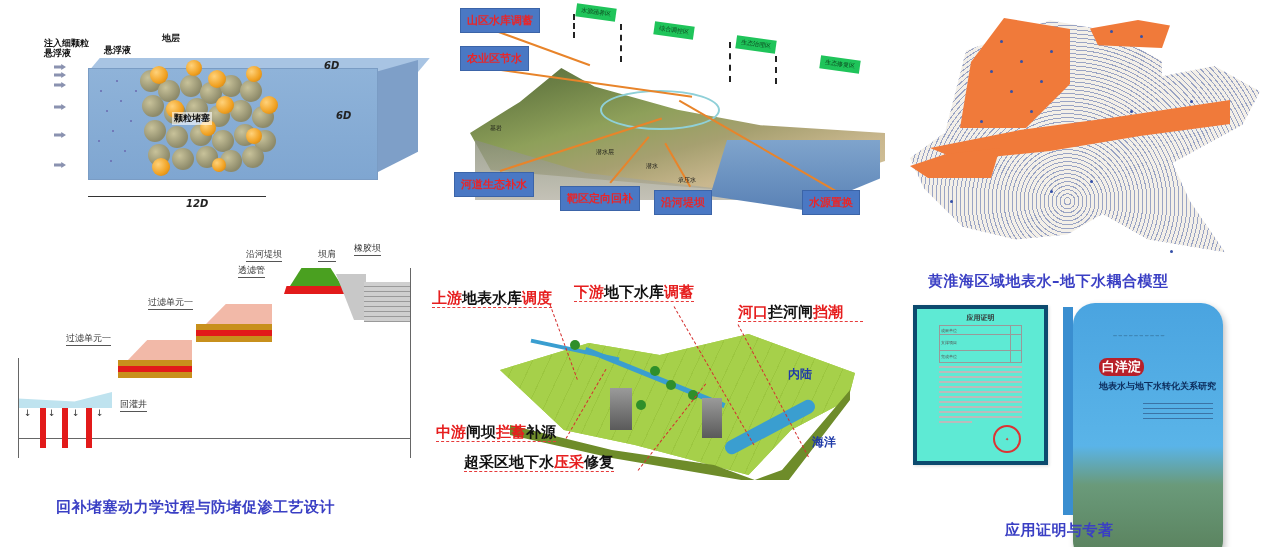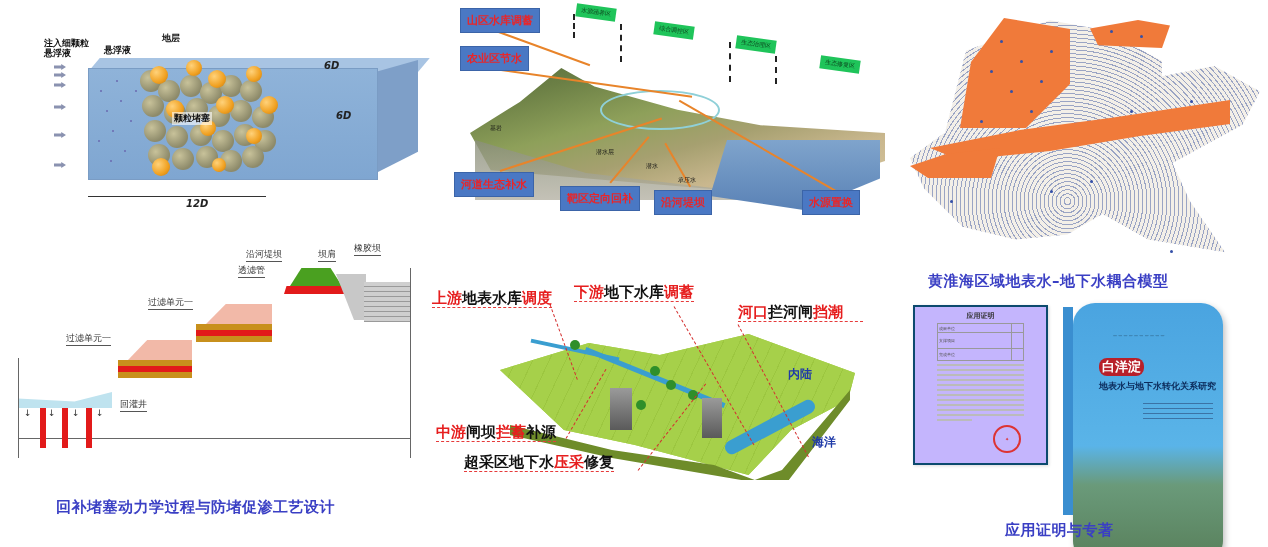--- a/index.html
+++ b/index.html
@@ -71,21 +71,21 @@
   .city { position: absolute; background: linear-gradient(180deg,#9a9a9a,#5a5a5a); }
   .tree { position: absolute; width: 10px; height: 10px; border-radius: 50%; background: #2f8f2a; }
   .call { position: absolute; font-size: 15px; font-weight: bold; white-space: nowrap; border-bottom: 1.5px dashed #e63b3b; line-height: 1.1; }
   .call .r { color: #e61e1e; }
   .call .k { color: #111; }
   .loc { position: absolute; font-size: 12px; font-weight: bold; color: #1f3aa8; }
   .red-dash { position: absolute; border-top: 1.5px dashed #d43030; transform-origin: left center; }
 
   
   #p6 { left: 895px; top: 295px; width: 373px; height: 252px; }
-  .cert { position: absolute; left: 18px; top: 10px; width: 135px; height: 160px; background: #c4b5fd; border: 2px solid #0c4a6e; box-shadow: 1px 1px 3px rgba(0,0,0,0.15); padding: 4px 22px; }
+  .cert { position: absolute; left: 18px; top: 10px; width: 135px; height: 160px; background: #5eead4; border: 4px solid #0c4a6e; box-shadow: 1px 1px 3px rgba(0,0,0,0.15); padding: 4px 22px; }
   .cert-title { font-size: 7px; text-align: center; color: #333; font-weight: bold; margin-bottom: 2px; }
   .cert-table { width: 100%; border-collapse: collapse; font-size: 4px; color: #555; }
   .cert-table td { border: 1px solid #999; padding: 1px; height: 9px; }
   .cert-line { height: 2px; background: #bbb; margin: 3px 0; }
   .seal { position: absolute; left: 98px; top: 130px; width: 28px; height: 28px; border: 2px solid #d33; border-radius: 50%; color: #d33; font-size: 5px; text-align: center; line-height: 24px; }
   .book { position: absolute; left: 178px; top: 8px; width: 150px; height: 260px; background: linear-gradient(180deg, #4aa4e0 0%, #5ab4e8 55%, #6a9a7a 70%, #587f5a 100%); box-shadow: 2px 3px 6px rgba(0,0,0,0.25); border-radius: 22px; }
   .book-spine { position: absolute; left: -10px; top: 4px; width: 10px; height: 208px; background: #3a8ed0; }
   .book-series { position: absolute; left: 40px; top: 30px; font-size: 4px; color: #123; }
   .book-badge { position: absolute; left: 26px; top: 55px; font-size: 13px; font-weight: bold; color: #fff; background: #b8202a; padding: 0 3px; border-radius: 8px; }
   .book-title { position: absolute; left: 26px; top: 77px; font-size: 9px; font-weight: bold; color: #0b2a5a; white-space: nowrap; font-family: Liberation Serif, serif; }

